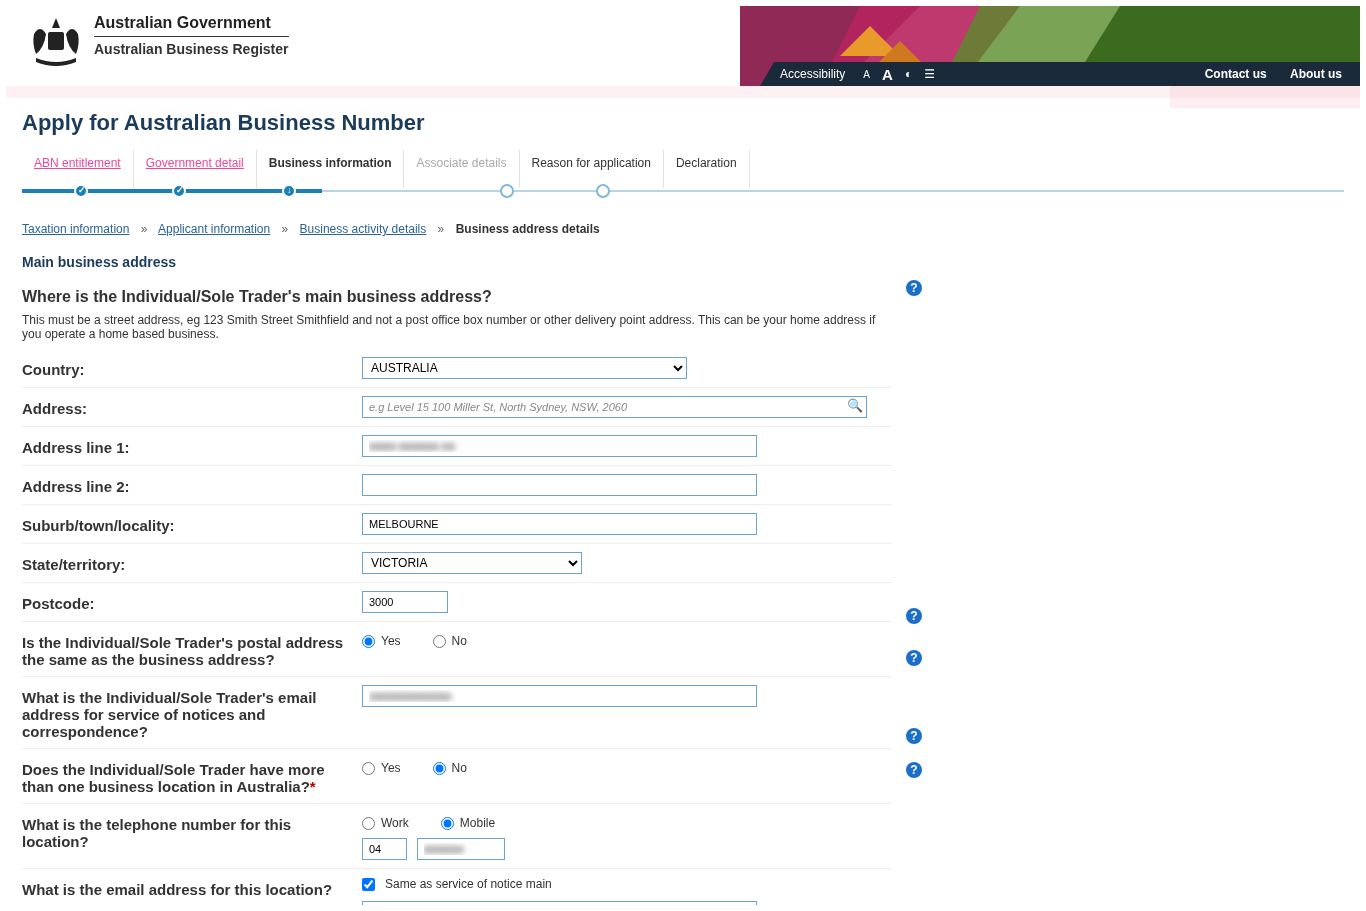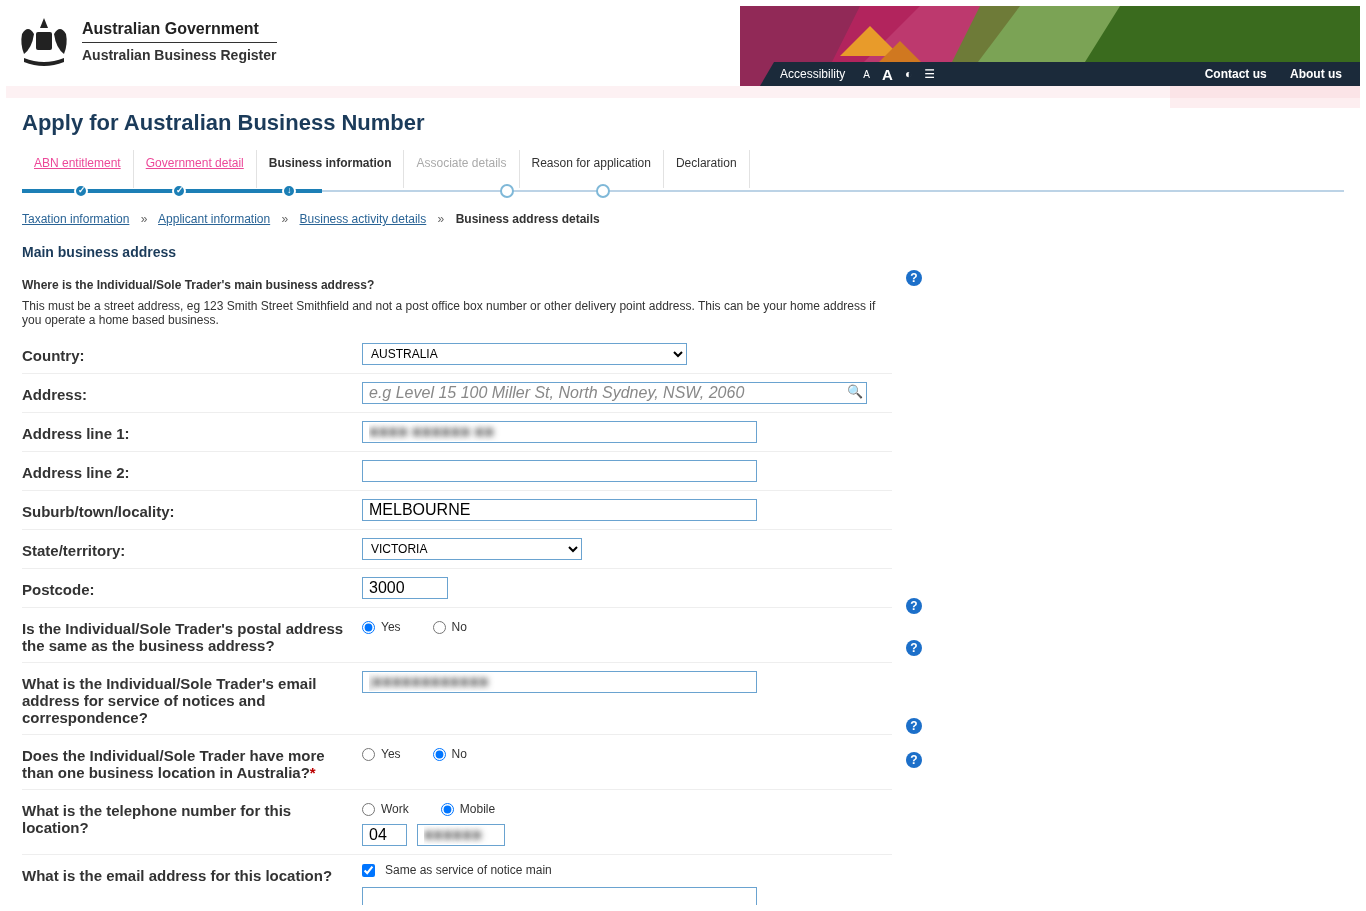--- a/index.html
+++ b/index.html
@@ -1,21 +1,21 @@
 <!DOCTYPE html>
 <html><head>
 <meta charset="utf-8">
 <style>
 * { box-sizing: border-box; margin: 0; padding: 0; }
 body { font-family: Arial, Helvetica, sans-serif; font-size: 13px; color: #333; background: #e8e8e8; }
 .page-wrap { width: 1366px; height: 911px; margin: 0 auto; background: #fff; position: relative; padding: 6px; }
 .page-inner { background: #fff; height: 100%; position: relative; overflow: hidden; }
 
 .header { height: 80px; position: relative; background: #fff; }
-.header-logo { position: absolute; left: 8px; top: 8px; display: flex; align-items: center; }
+.header-logo { position: absolute; left: 20px; top: 8px; display: flex; align-items: flex-start; }
 .crest { width: 60px; height: 55px; }
 .logo-text { margin-left: 8px; }
 .gov-line { font-size: 16px; font-weight: bold; color: #222; border-bottom: 1px solid #333; padding-bottom: 4px; margin-bottom: 4px; }
 .abr-line { font-size: 14px; font-weight: bold; color: #333; }
 
 .header-deco { position: absolute; right: 0; top: 0; width: 620px; height: 80px; overflow: hidden; }
 
 .topbar { position: absolute; right: 0; top: 56px; height: 24px; background: #1b2a3a; display: flex; align-items: center; color: #fff; font-size: 12px; padding: 0 8px 0 20px; width: 600px; clip-path: polygon(14px 0, 100% 0, 100% 100%, 0 100%); }
 .topbar .acc { margin-right: 12px; }
 .topbar .abtn { color: #fff; text-decoration: none; margin: 0 6px; cursor: pointer; }
@@ -39,46 +39,46 @@
 
 .progress { position: relative; height: 14px; margin-top: -4px; }
 .progress-line { position: absolute; left: 0; right: 0; top: 6px; height: 2px; background: #bcd3e6; }
 .progress-fill { position: absolute; left: 0; width: 300px; top: 5px; height: 4px; background: #1c7fb6; }
 .p-dot { position: absolute; top: 0; width: 14px; height: 14px; border-radius: 50%; background: #1c7fb6; border: 2px solid #fff; }
 .p-dot.check::after { content:"✓"; color:#fff; font-size:9px; position:absolute; left:2px; top:-1px; font-weight:bold; }
 .p-dot.current { background:#1c7fb6; }
 .p-dot.current::after { content:"↓"; color:#fff; font-size:9px; position:absolute; left:3px; top:-1px; font-weight:bold; }
 .p-dot.future { background:#fff; border:2px solid #7fb8d8; }
 
-.breadcrumb { margin-top: 14px; font-size: 12px; }
+.breadcrumb { margin-top: 24px; font-size: 12px; }
 .breadcrumb a { color: #2a6496; text-decoration: underline; cursor: pointer; }
 .breadcrumb .sep { margin: 0 8px; color: #666; }
 .breadcrumb .current { font-weight: bold; color: #333; }
 
 .section-title { color: #1b3b5a; font-weight: bold; font-size: 14px; margin: 18px 0 10px; }
 
 .form-wrap { display: flex; gap: 14px; }
 .form-main { flex: 1; max-width: 870px; }
 .form-aside { width: 32px; position: relative; }
 .help-icon { width:16px; height:16px; border-radius:50%; background:#1c6fc9; color:#fff; font-weight:bold; font-size:12px; text-align:center; line-height:16px; cursor:pointer; }
 .help-abs { position:absolute; left:0; }
 
-.q-head { font-weight: bold; font-size: 12px; }
+.q-head { font-weight: bold; font-size: 16px; }
 .q-sub { font-size: 12px; color: #333; margin-top: 7px; }
 
 .form-row { display: flex; align-items: flex-start; border-bottom: 1px solid #eee; padding: 8px 0; }
 .form-row:last-child { border-bottom: none; }
 .form-label { width: 340px; font-weight: bold; font-size: 15px; padding-top: 4px; padding-right: 10px; }
 .form-field { flex: 1; }
 
 .sel { border: 1px solid #6aa3d0; background:#fff; font-size:12px; padding:2px 4px; height:22px; }
 .sel-country { width: 325px; }
 .sel-state { width: 220px; }
 
-.inp { border: 1px solid #6aa3d0; background:#fff; font-size:16px; padding:2px 6px; height:22px; }
+.inp { border: 1px solid #6aa3d0; background:#fff; font-size:11px; padding:2px 6px; height:22px; }
 .inp-wide { width: 395px; }
 .inp-addr-search { width: 505px; position: relative; }
 .inp-short { width: 86px; }
 .inp-area { width: 45px; margin-right: 6px; }
 .inp-phone { width: 88px; }
 .search-wrap { position: relative; display: inline-block; }
 .search-btn { position:absolute; right:2px; top:2px; width:18px; height:18px; cursor:pointer; color:#888; }
 
 .placeholder-italic::placeholder { font-style: italic; color: #888; }
 .blur-val { color: transparent; text-shadow: 0 0 6px rgba(80,80,80,.8); }

